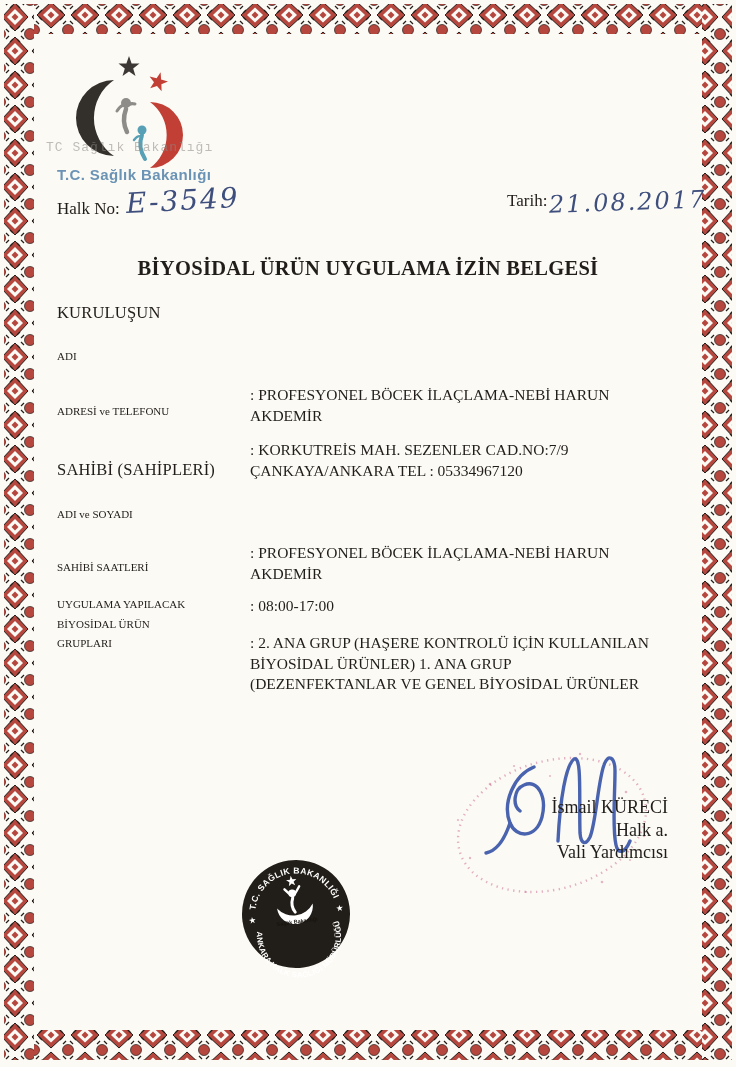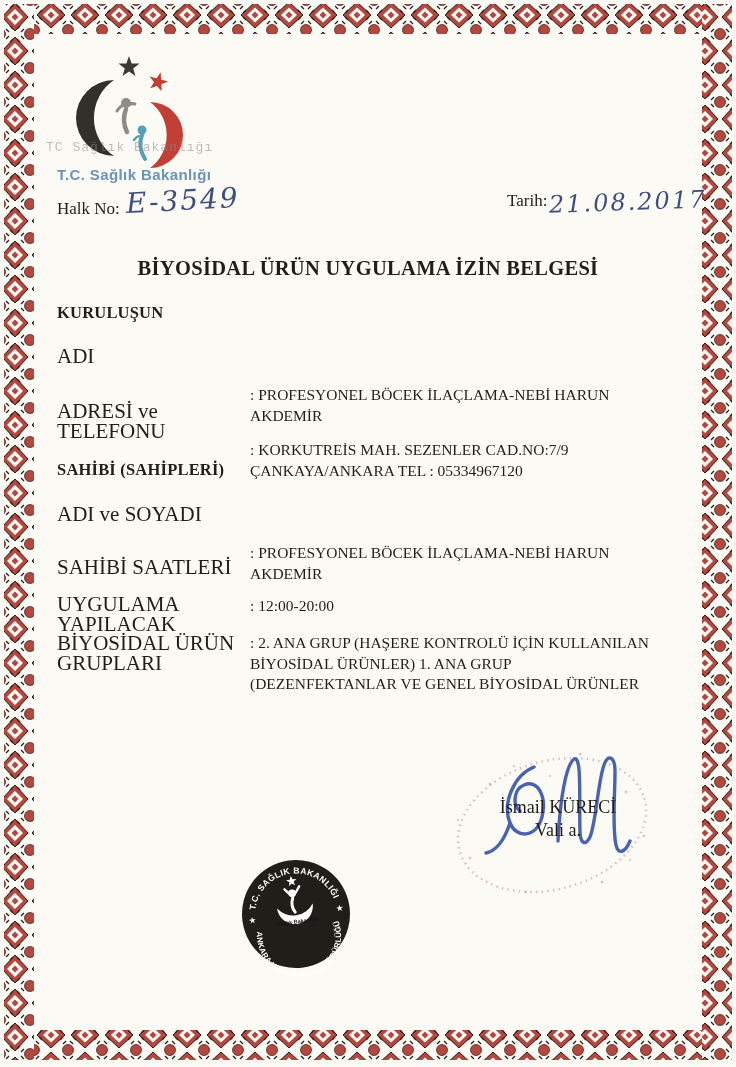--- a/index.html
+++ b/index.html
@@ -21,28 +21,28 @@
   
   .belge-label{left:57px;top:199px;font-size:17px;}
   .tarih-label{left:507px;top:191px;font-size:17px;}
   .hand{font-family:"DejaVu Serif",serif;font-style:italic;color:#3e4f7d;}
   .belge-value{left:126px;top:184px;font-size:28px;letter-spacing:2px;transform:rotate(-3deg);}
   .tarih-value{left:549px;top:188px;font-size:24px;letter-spacing:2px;transform:rotate(-2deg);}
   
   .doc-title{left:0;right:0;top:245px;text-align:center;font-weight:bold;font-size:20.5px;letter-spacing:.3px;margin-top:12px;}
   
   .row{left:57px;width:640px;}
-  .lbl{position:absolute;left:0;top:0;width:192px;font-size:21px;line-height:19.5px;white-space:pre-line;}
-  .lbl.heading{font-size:16.5px;letter-spacing:.2px;font-weight:bold;}
+  .lbl{position:absolute;left:0;top:0;width:192px;font-size:11px;line-height:19.5px;white-space:pre-line;}
+  .lbl.heading{font-size:16.5px;letter-spacing:.2px;}
   .val{position:absolute;left:193px;top:0;width:445px;font-size:15.5px;line-height:20.5px;white-space:pre-line;margin-top:38px;}
   
   .para{left:57px;top:687px;width:628px;font-size:17.5px;line-height:25px;
     text-align:justify;text-indent:42px;}
   
-  .sig-block{left:448px;top:796px;width:220px;text-align:center;font-size:18px;line-height:22.5px;}
+  .sig-block{left:448px;top:796px;width:220px;text-align:right;font-size:18px;line-height:22.5px;}
   
   svg{display:block;}
 </style>
 </head>
 <body>
 
 <div class="page">
 
   <svg class="abs" style="left:0;top:0" width="736" height="1067" viewBox="0 0 736 1067">
     <defs>
@@ -136,21 +136,21 @@
   <div class="abs row" style="top:460px">
     <div class="lbl heading">SAHİBİ (SAHİPLERİ)</div>
   </div>
   <div class="abs row" style="top:505px">
     <div class="lbl">ADI ve SOYADI</div>
     <div class="val">: PROFESYONEL BÖCEK İLAÇLAMA-NEBİ HARUN
 AKDEMİR</div>
   </div>
   <div class="abs row" style="top:558px">
     <div class="lbl">SAHİBİ SAATLERİ</div>
-    <div class="val">: 12:00-20:00</div>
+    <div class="val">: 08:00-17:00</div>
   </div>
   <div class="abs row" style="top:595px">
     <div class="lbl">UYGULAMA YAPILACAK
 BİYOSİDAL ÜRÜN
 GRUPLARI</div>
     <div class="val">: 2. ANA GRUP (HAŞERE KONTROLÜ İÇİN KULLANILAN
 BİYOSİDAL ÜRÜNLER) 1. ANA GRUP
 (DEZENFEKTANLAR VE GENEL BİYOSİDAL ÜRÜNLER</div>
   </div>
 
@@ -175,21 +175,22 @@
   <svg class="abs" style="left:462px;top:745px" width="190" height="130" viewBox="0 0 190 130">
     <g stroke="#3a57a8" stroke-width="3.4" fill="none" stroke-linecap="round" opacity=".92">
       <path d="M 72,22 C 52,30 40,58 48,78 C 54,93 74,94 80,72 C 85,52 76,34 62,40 C 52,44 50,60 58,66"></path>
       <path d="M 48,78 C 42,96 34,106 24,108"></path>
       <path d="M 96,96 C 98,54 104,20 112,14 C 120,10 117,52 118,88 C 119,100 124,100 128,92 C 134,78 136,36 142,20 C 146,8 153,12 153,26 C 153,50 150,82 154,100 C 156,110 163,108 168,96"></path>
     </g>
   </svg>
 
   <div class="abs sig-block">
     <div>İsmail KÜRECİ</div>
-    <div>Vali a.</div>
+    <div>Halk a.</div>
+    <div>Vali Yardımcısı</div>
   </div>
 
   <svg class="abs" style="left:230px;top:850px" width="132" height="132" viewBox="0 0 132 132">
     <g transform="rotate(-8 66 64)">
       <circle cx="66" cy="64" r="54" fill="#18140f" opacity=".96"></circle>
       <defs>
         <path id="stampArcTop" d="M 25.2,60.4 A 41,41 0 0 1 106.8,60.4"></path>
         <path id="stampArcBottom" d="M 25.4,74.9 A 42,42 0 1 0 106.6,74.9"></path>
       </defs>
       <text font-family="Liberation Sans, sans-serif" font-weight="bold" font-size="8.6" fill="#ffffff" letter-spacing="0.4">

